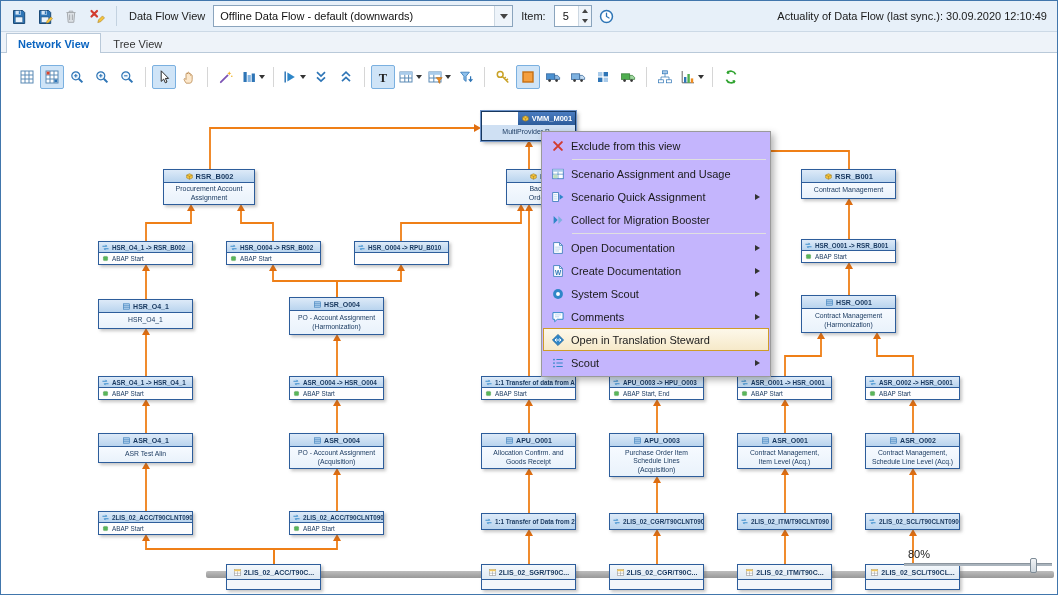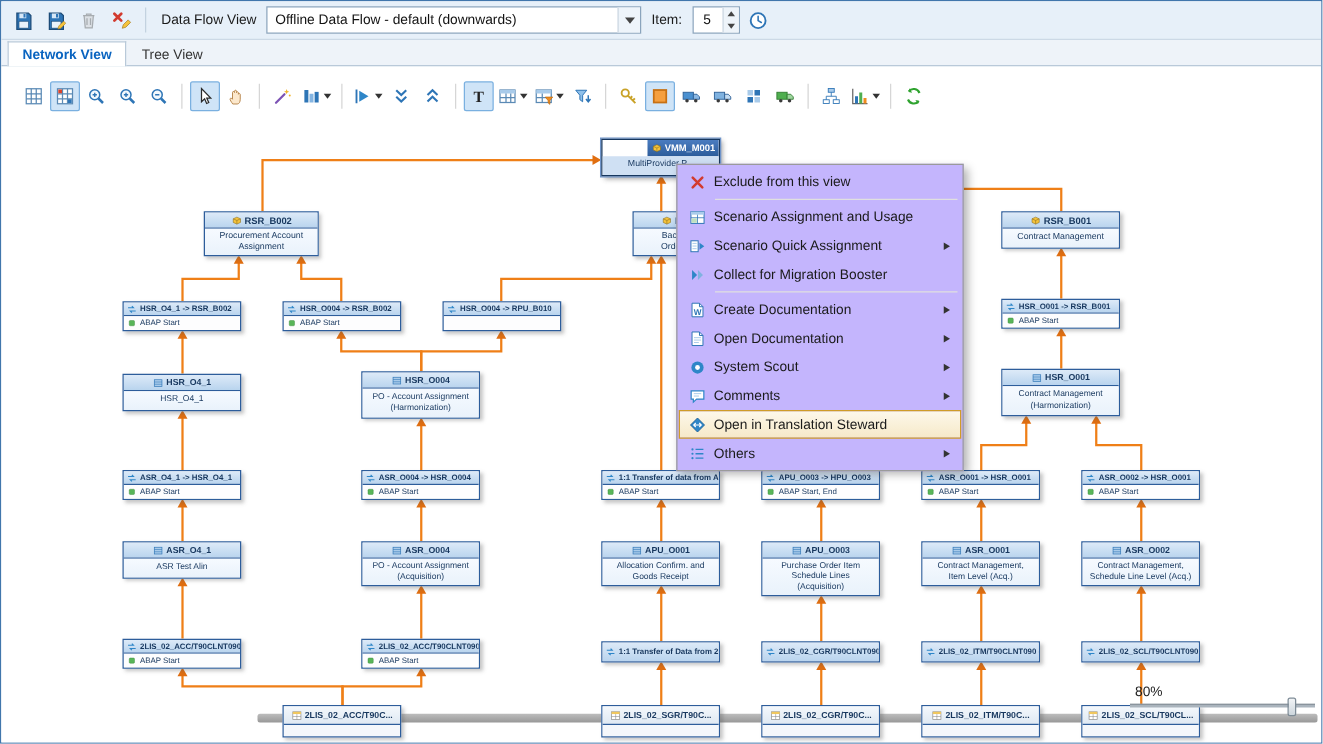--- a/index.html
+++ b/index.html
@@ -153,20 +153,21 @@
       </span>
     </div>
     <div class="wbtn" id="clock-btn">
         <span style="display: flex;">
           <svg xmlns="http://www.w3.org/2000/svg" width="17" height="17" viewBox="0 0 16 16">
             <circle cx="8" cy="8" r="5.6" fill="#fff" stroke="#2e75b6" stroke-width="1.4"></circle>
             <path d="M8 4.8V8l2.4 1.4" stroke="#2e75b6" stroke-width="1.2" fill="none" stroke-linecap="round"></path>
           </svg>
         </span>
       </div>
+    <span class="actuality">Actuality of Data Flow (last sync.): 30.09.2020 12:10:49</span>
   </div>
 
   <div class="tabbar" id="tabbar">
       <div class="tab active">Network View</div>
       <div class="tab">Tree View</div>
     </div>
 
   <div class="canvas-bg"></div>
 
   <svg id="wires" xmlns="http://www.w3.org/2000/svg">
@@ -1031,35 +1032,35 @@
           </svg>
         </span>
         <span class="mtxt">Collect for Migration Booster</span>
       </div>
       <div class="msep"></div>
       <div class="mi">
         <span class="ic">
           <svg xmlns="http://www.w3.org/2000/svg" width="14" height="14" viewBox="0 0 16 16">
             <path d="M3 1.8h6.8l3.2 3.2v9.2H3z" fill="#fff" stroke="#2e75b6" stroke-width=".9"></path>
             <path d="M9.8 1.8V5H13" fill="none" stroke="#2e75b6" stroke-width=".9"></path>
-            <text x="8" y="12.2" font-size="7.5" font-weight="bold" fill="#2e75b6" text-anchor="middle" font-family="Liberation Sans,sans-serif">W</text>
-          </svg>
-        </span>
-        <span class="mtxt">Create Documentation</span>
+            <path d="M4.8 7h6.4M4.8 9.2h6.4M4.8 11.4h4.4" stroke="#a9cbea" stroke-width=".9"></path>
+          </svg>
+        </span>
+        <span class="mtxt">Open Documentation</span>
         <span class="subarr"></span>
       </div>
       <div class="mi">
         <span class="ic">
           <svg xmlns="http://www.w3.org/2000/svg" width="14" height="14" viewBox="0 0 16 16">
             <path d="M3 1.8h6.8l3.2 3.2v9.2H3z" fill="#fff" stroke="#2e75b6" stroke-width=".9"></path>
             <path d="M9.8 1.8V5H13" fill="none" stroke="#2e75b6" stroke-width=".9"></path>
-            <path d="M4.8 7h6.4M4.8 9.2h6.4M4.8 11.4h4.4" stroke="#a9cbea" stroke-width=".9"></path>
-          </svg>
-        </span>
-        <span class="mtxt">Open Documentation</span>
+            <text x="8" y="12.2" font-size="7.5" font-weight="bold" fill="#2e75b6" text-anchor="middle" font-family="Liberation Sans,sans-serif">W</text>
+          </svg>
+        </span>
+        <span class="mtxt">Create Documentation</span>
         <span class="subarr"></span>
       </div>
       <div class="mi">
         <span class="ic">
           <svg xmlns="http://www.w3.org/2000/svg" width="14" height="14" viewBox="0 0 16 16">
             <circle cx="8" cy="8" r="5.6" fill="#2e86c8"></circle>
             <circle cx="8" cy="8" r="2.2" fill="#fff"></circle>
           </svg>
         </span>
         <span class="mtxt">System Scout</span>
@@ -1086,18 +1087,18 @@
       </div>
       <div class="mi">
         <span class="ic">
           <svg xmlns="http://www.w3.org/2000/svg" width="14" height="14" viewBox="0 0 16 16">
             <circle cx="3.4" cy="4" r="1" fill="#2e86c8"></circle>
             <circle cx="3.4" cy="8" r="1" fill="#2e86c8"></circle>
             <circle cx="3.4" cy="12" r="1" fill="#2e86c8"></circle>
             <path d="M6.2 4h7.2M6.2 8h7.2M6.2 12h7.2" stroke="#2e86c8" stroke-width="1.2"></path>
           </svg>
         </span>
-        <span class="mtxt">Others</span>
+        <span class="mtxt">Scout</span>
         <span class="subarr"></span>
       </div>
     </div>
 
 </div>
 
 </body></html>

